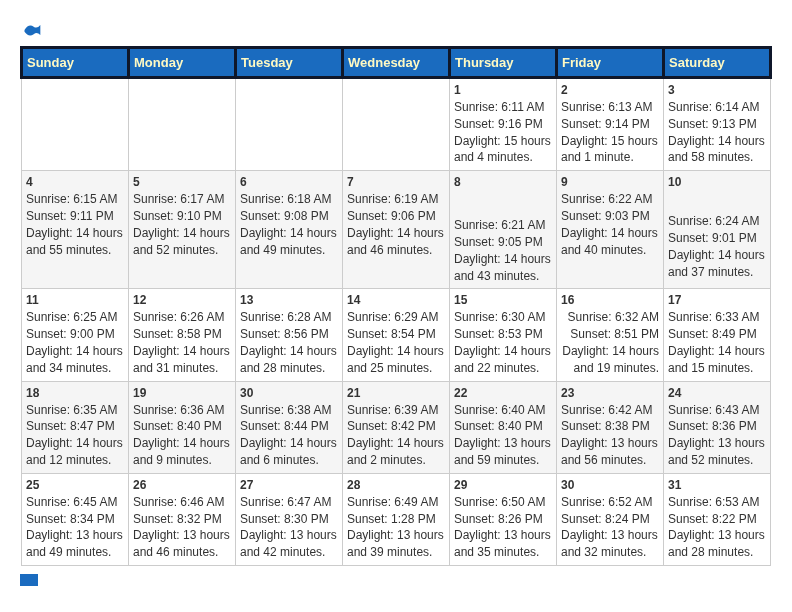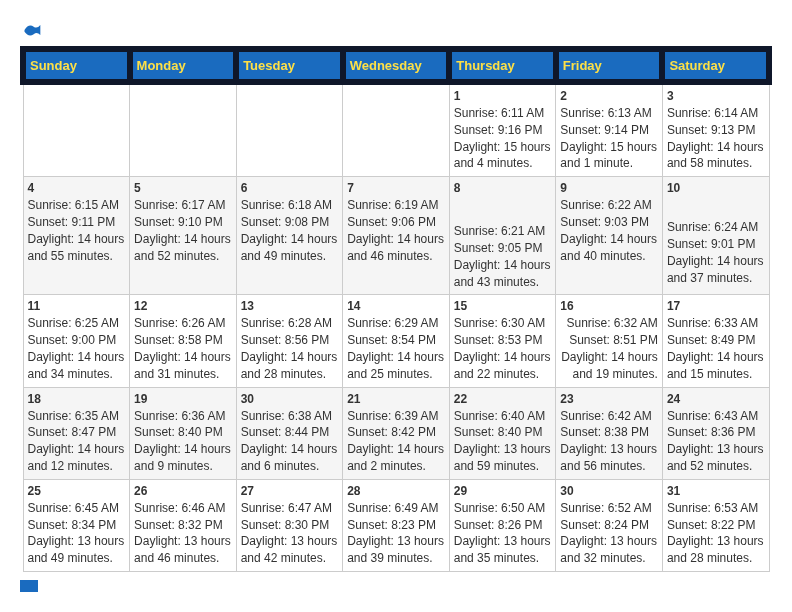--- a/index.html
+++ b/index.html
@@ -47,25 +47,25 @@
       font-size: 16px;
       color: #555;
     }
     table {
       width: 100%;
       border-collapse: collapse;
       table-layout: fixed;
     }
     thead th {
       background-color: #1a6bbf;
-      color: #fde047;
+      color: #fef9c3;
       font-size: 13px;
       padding: 6px 4px;
       text-align: left;
-      border: 6px solid #0f172a;
+      border: 3px solid #0f172a;
     }
     tbody td {
       border: 1px solid #ccc;
       vertical-align: top;
       padding: 4px;
       font-size: 10.5px;
       color: #333;
       height: 90px;
       background: #fff;
     }
@@ -330,21 +330,21 @@
         <td>
           <div class="day-num">27</div>
           <div class="day-info" style="white-space: pre-line;">Sunrise: 6:47 AM
 Sunset: 8:30 PM
 Daylight: 13 hours
 and 42 minutes.</div>
         </td>
         <td>
           <div class="day-num">28</div>
           <div class="day-info" style="white-space: pre-line;">Sunrise: 6:49 AM
-Sunset: 8:23 PM
+Sunset: 1:28 PM
 Daylight: 13 hours
 and 39 minutes.</div>
         </td>
         <td>
           <div class="day-num">29</div>
           <div class="day-info" style="white-space: pre-line;">Sunrise: 6:50 AM
 Sunset: 8:26 PM
 Daylight: 13 hours
 and 35 minutes.</div>
         </td>

